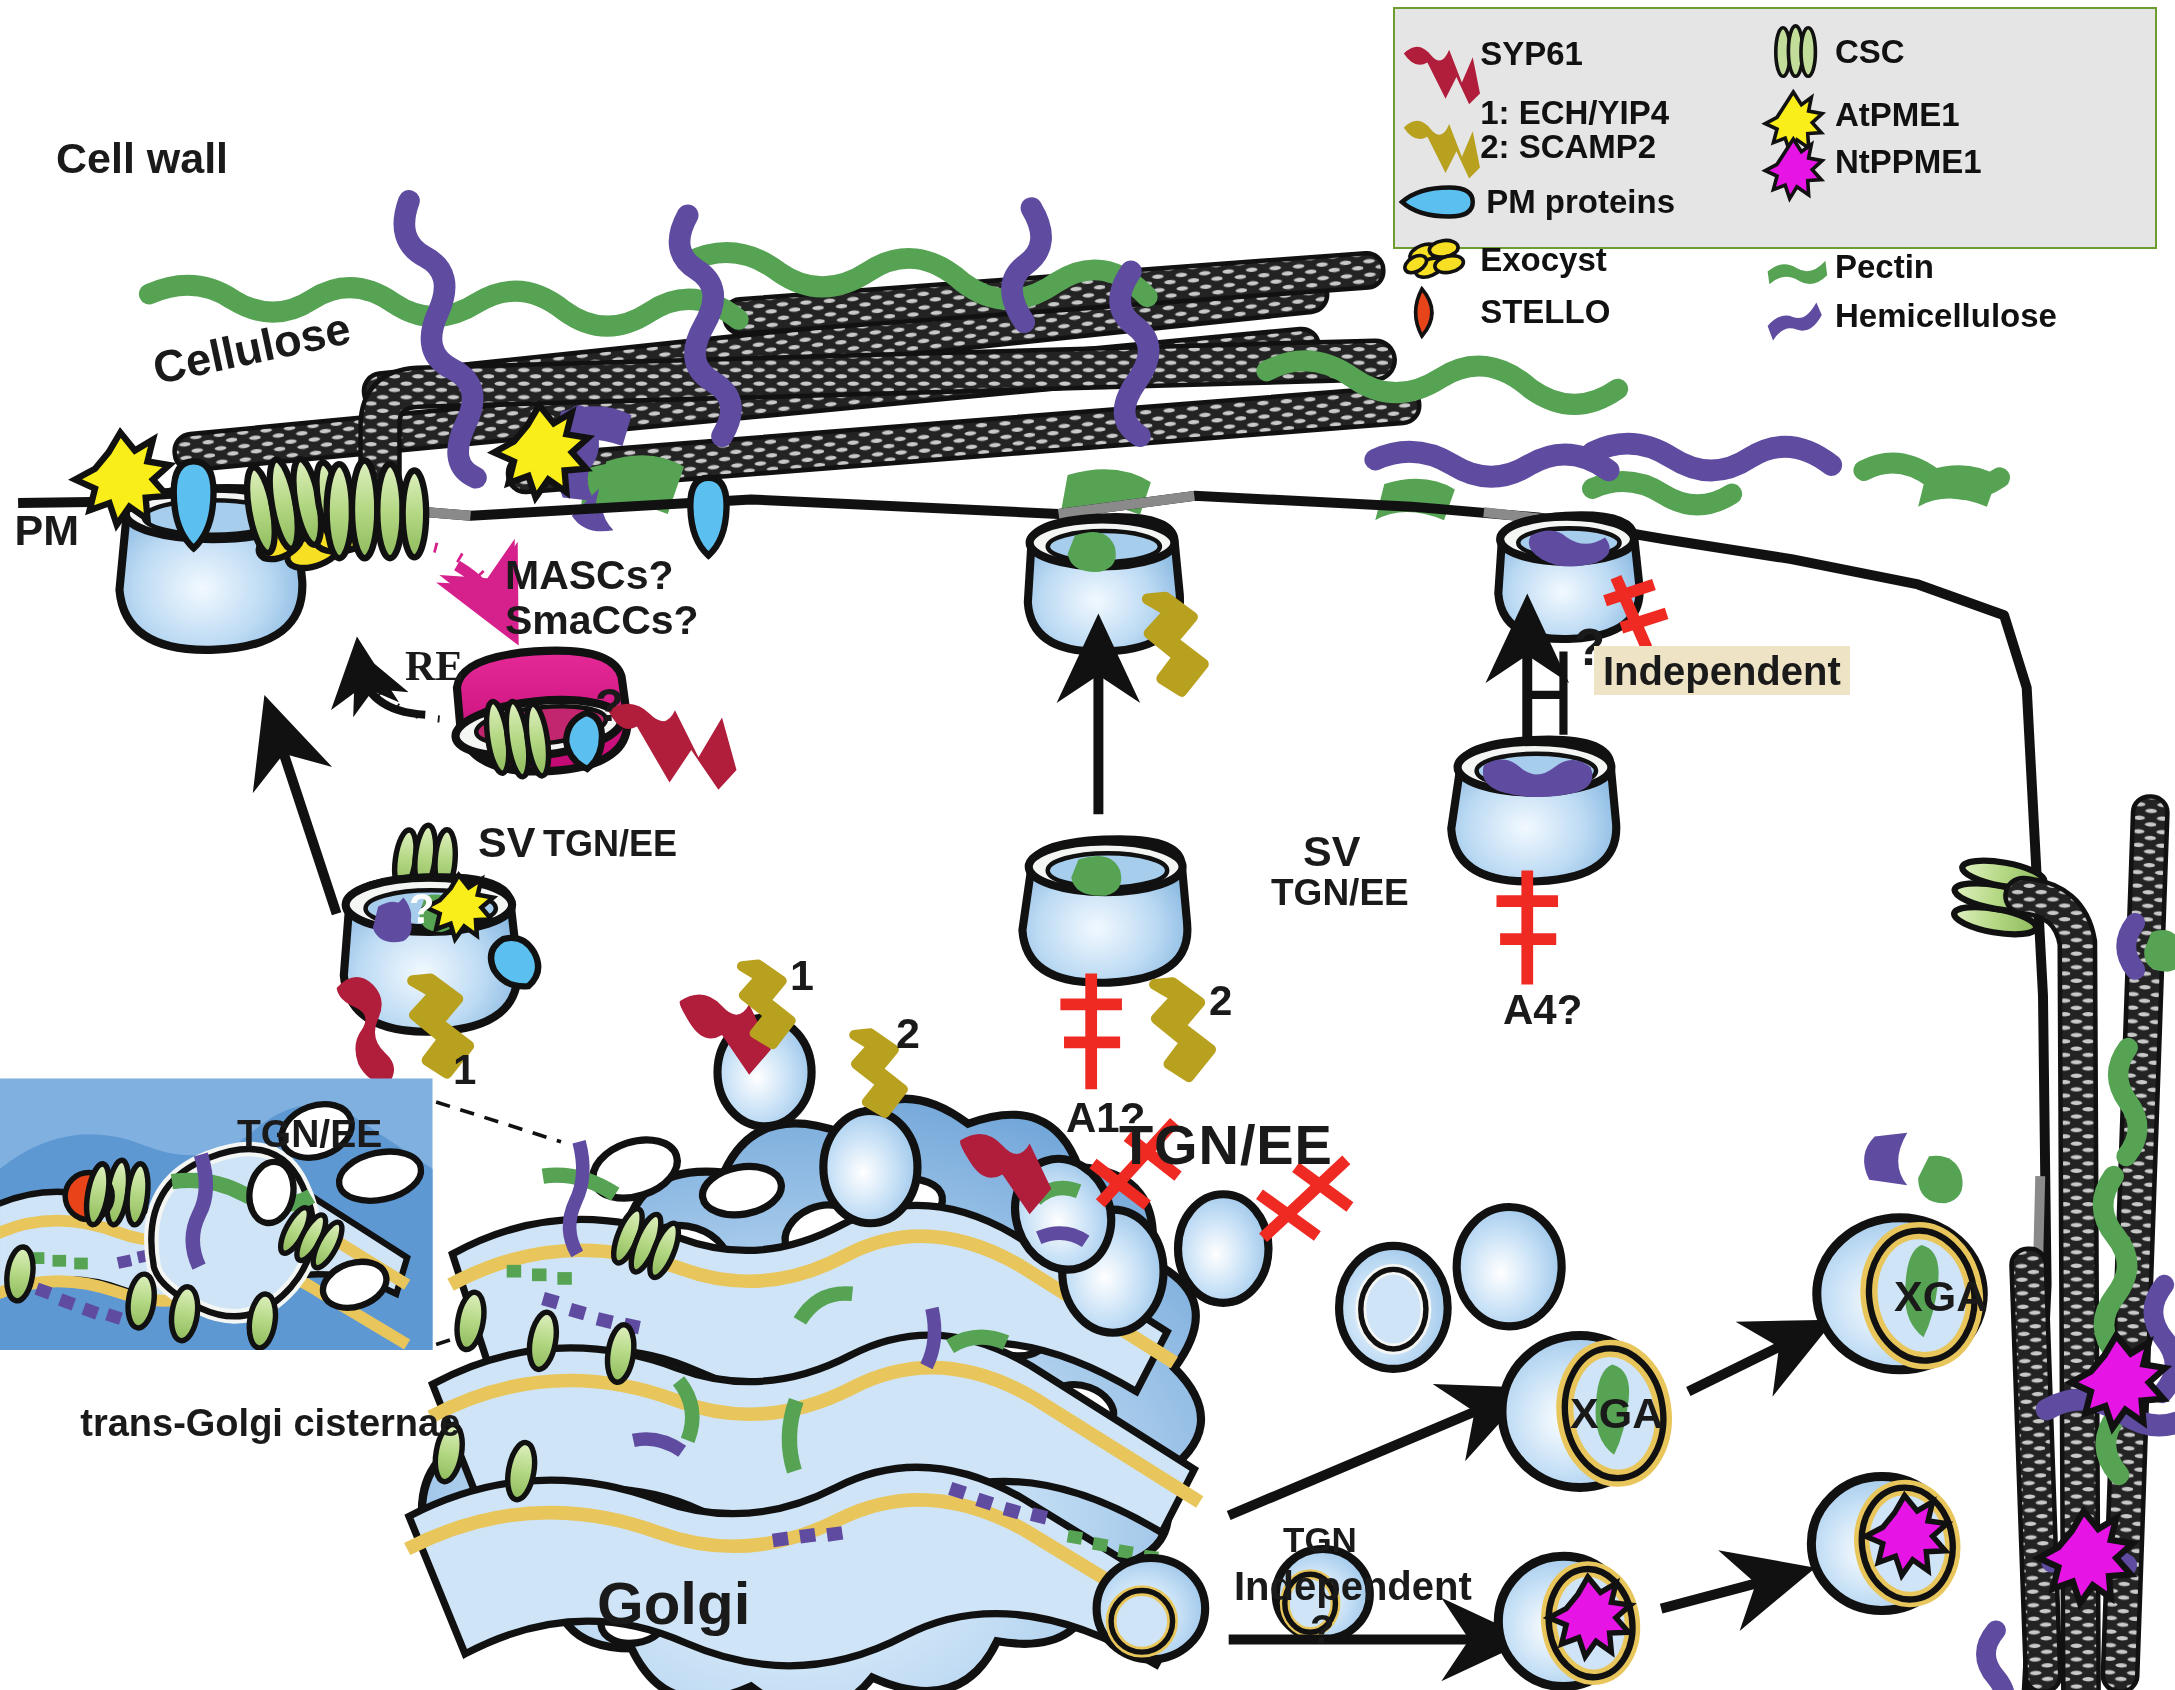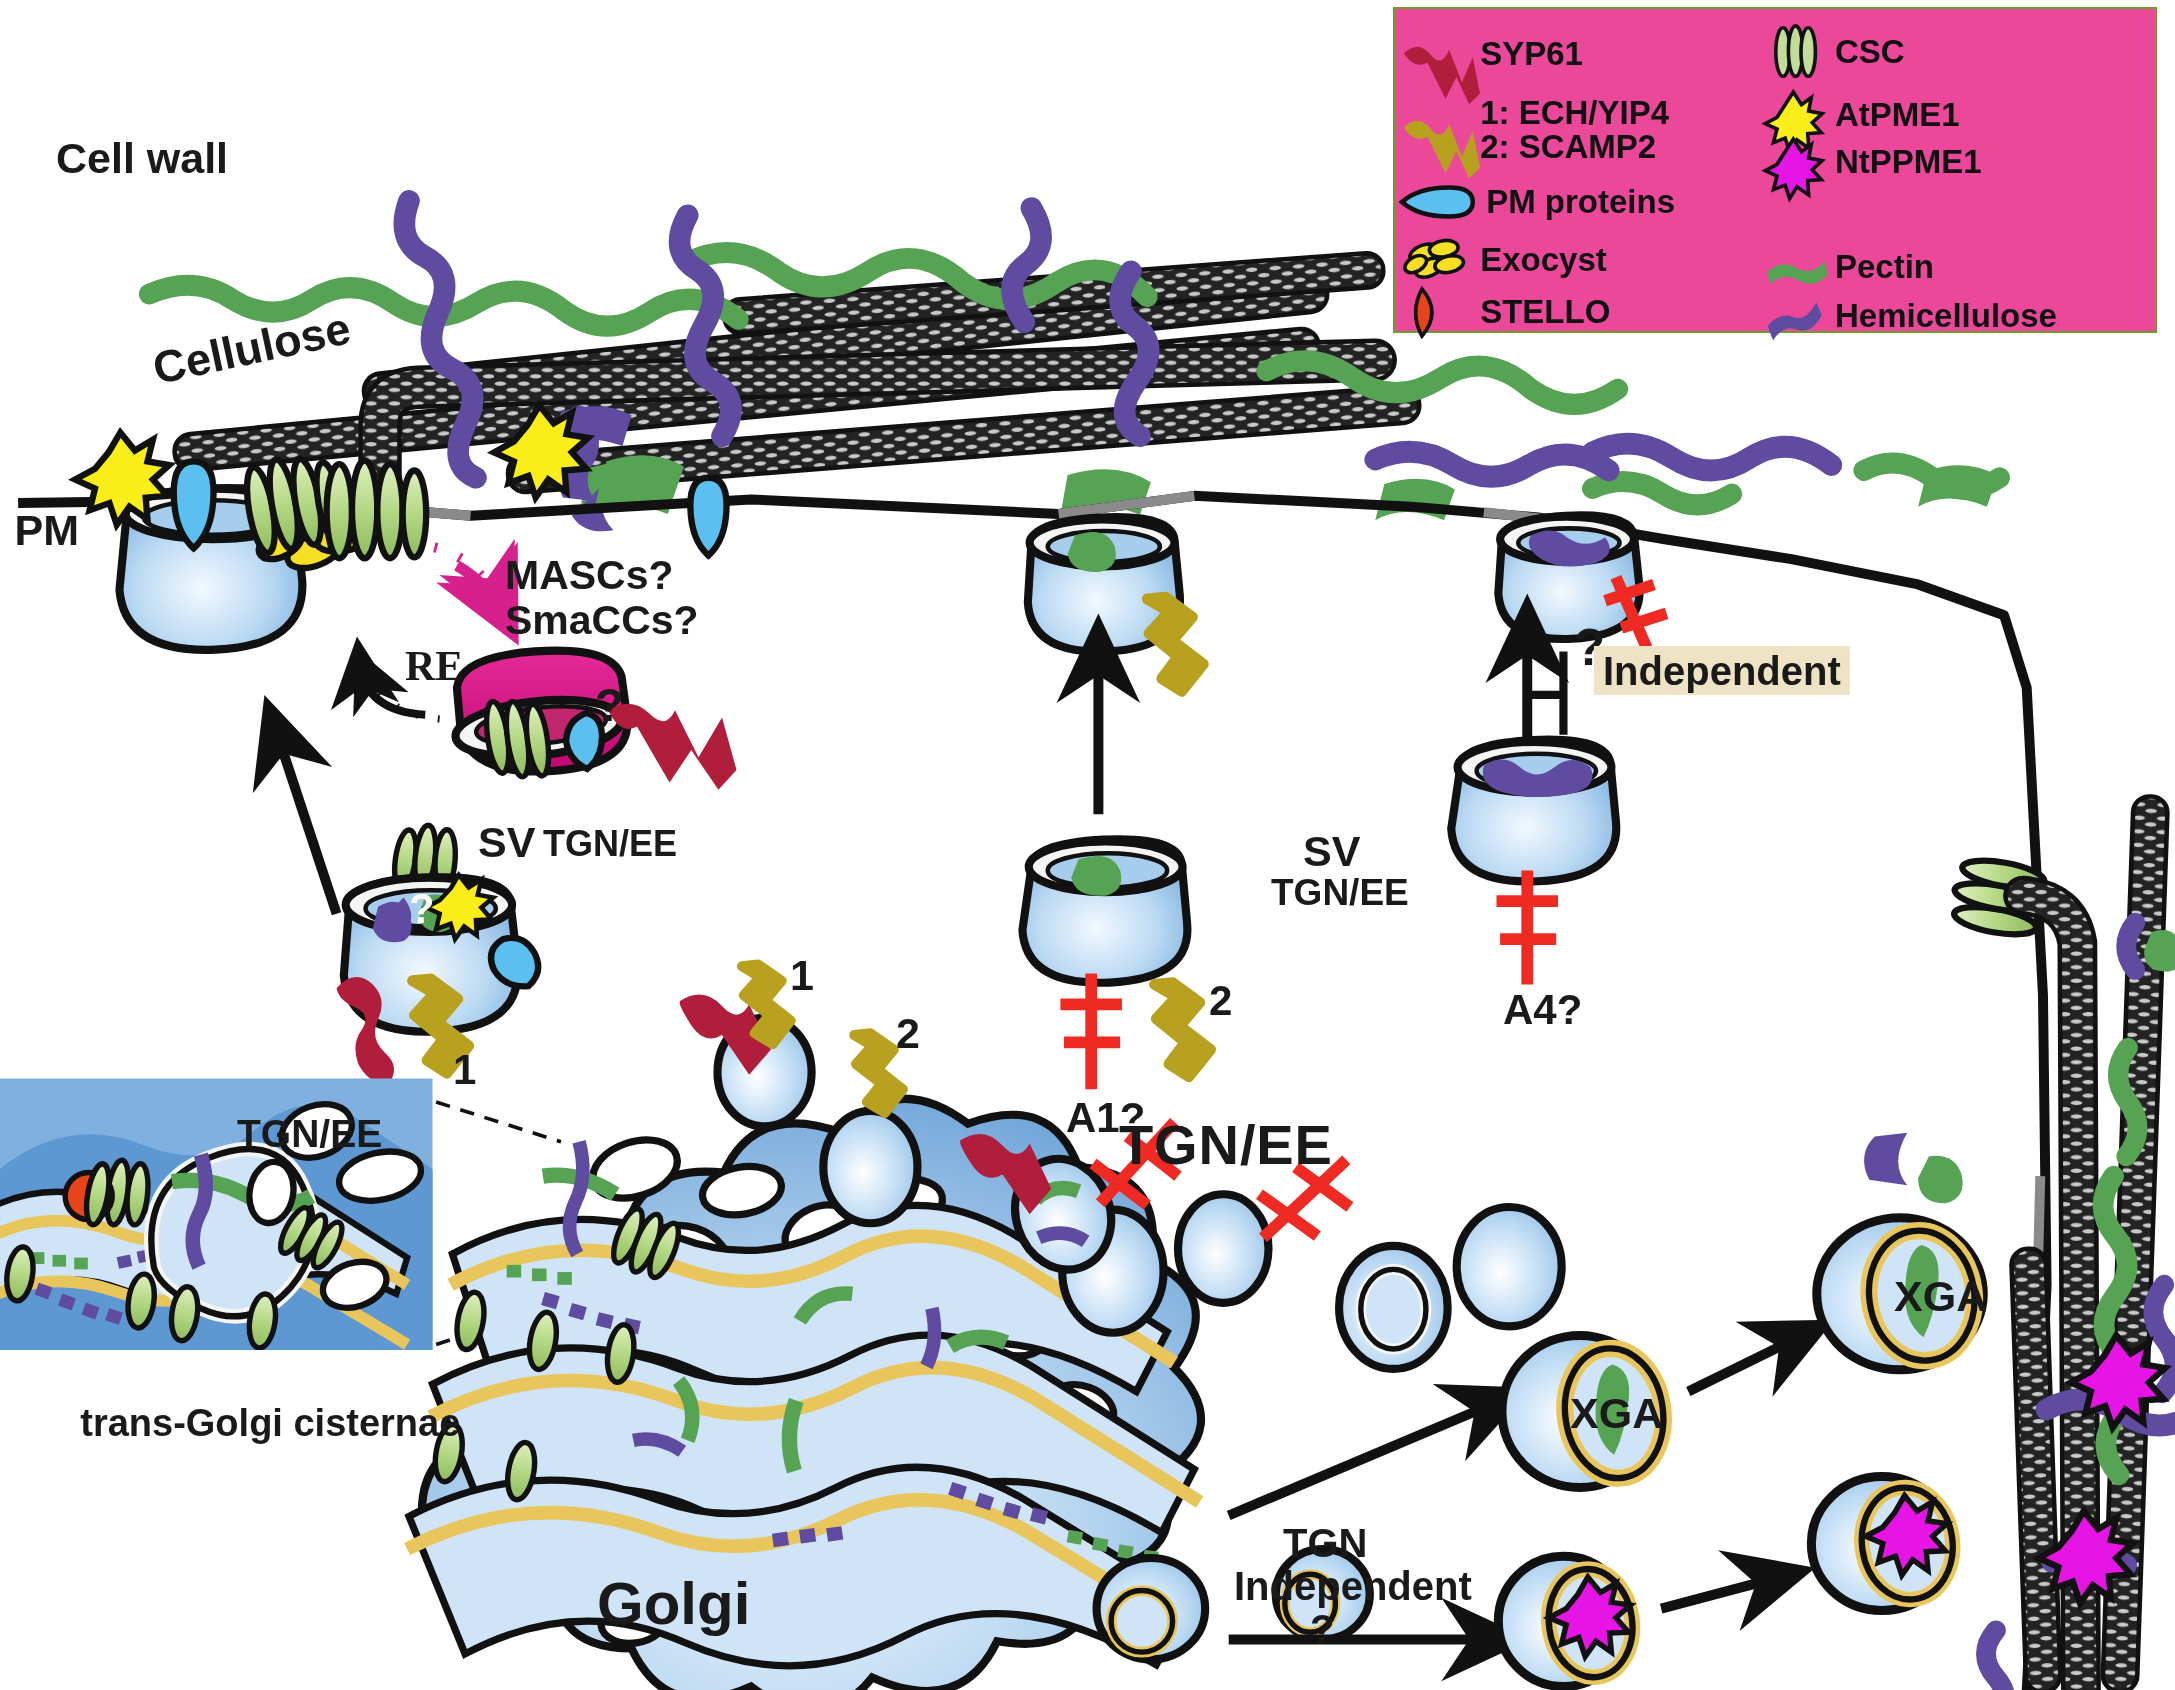--- a/index.html
+++ b/index.html
@@ -1,22 +1,22 @@
 <!DOCTYPE html>
 <html style="font-size:14.5px"><head>
 <meta charset="utf-8">
 <style>
   html,body{margin:0;padding:0;background:#ffffff;}
   body{font-family:"Liberation Sans", sans-serif;}
   #stage{position:relative;width:2176px;height:1691px;background:#fff;overflow:hidden;}
   #stage svg.layer{position:absolute;left:0;top:0;width:2176px;height:1691px;}
   .lbl{position:absolute;font-weight:bold;color:#1a1a1a;white-space:pre;line-height:1.05;}
   #legend{
-    position:absolute;left:1393px;top:7.2px;width:764px;height:326px;
-    background:#ec4899;border:2.7px solid #6f9c2e;box-sizing:border-box;
+    position:absolute;left:1393px;top:7.2px;width:764px;height:242px;
+    background:#e5e5e5;border:2.7px solid #6f9c2e;box-sizing:border-box;
   }
   .lgrow{position:absolute;display:flex;align-items:center;}
   .lgtxt{font-weight:bold;color:#111;font-size:33px;white-space:pre;line-height:1.02;}
   .lgicon{width:78px;height:60px;flex:0 0 78px;display:flex;align-items:center;justify-content:center;}
   .lgicon svg{overflow:visible;}
 </style>
 </head>
 <body>
 
 <div id="stage">
@@ -517,21 +517,21 @@
   <div class="lbl" style="left:1119px;top:1116px;font-size:56px;letter-spacing:0.9px;">TGN/EE</div>
 
   <div class="lbl" style="left:237px;top:1114px;font-size:39px;">TGN/EE</div>
 
   <div class="lbl" style="left:38px;top:1364px;font-size:38px;">
     <span class="it">trans</span><span>-Golgi cisternae</span>
   </div>
 
   <div class="lbl" style="left:597px;top:1572px;font-size:60px;">Golgi</div>
 
-  <div class="lbl" style="left:1283px;top:1522px;font-size:40px;">TGN</div>
+  <div class="lbl" style="left:1283px;top:1522px;font-size:35px;">TGN</div>
   <div class="lbl" style="left:1228px;top:1565px;font-size:40px;margin-left:6px;">Independent</div>
   <div class="lbl" style="left:1310px;top:1608px;font-size:40px;">?</div>
 
   <div class="lbl" style="left:1570px;top:1391px;font-size:43px;">XGA</div>
   <div class="lbl" style="left:1894px;top:1274px;font-size:43px;">XGA</div>
 
   <div id="legend">
 
     <div class="lgrow" style="left:7.2px;top:14.5px;">
       <span class="lgicon">

